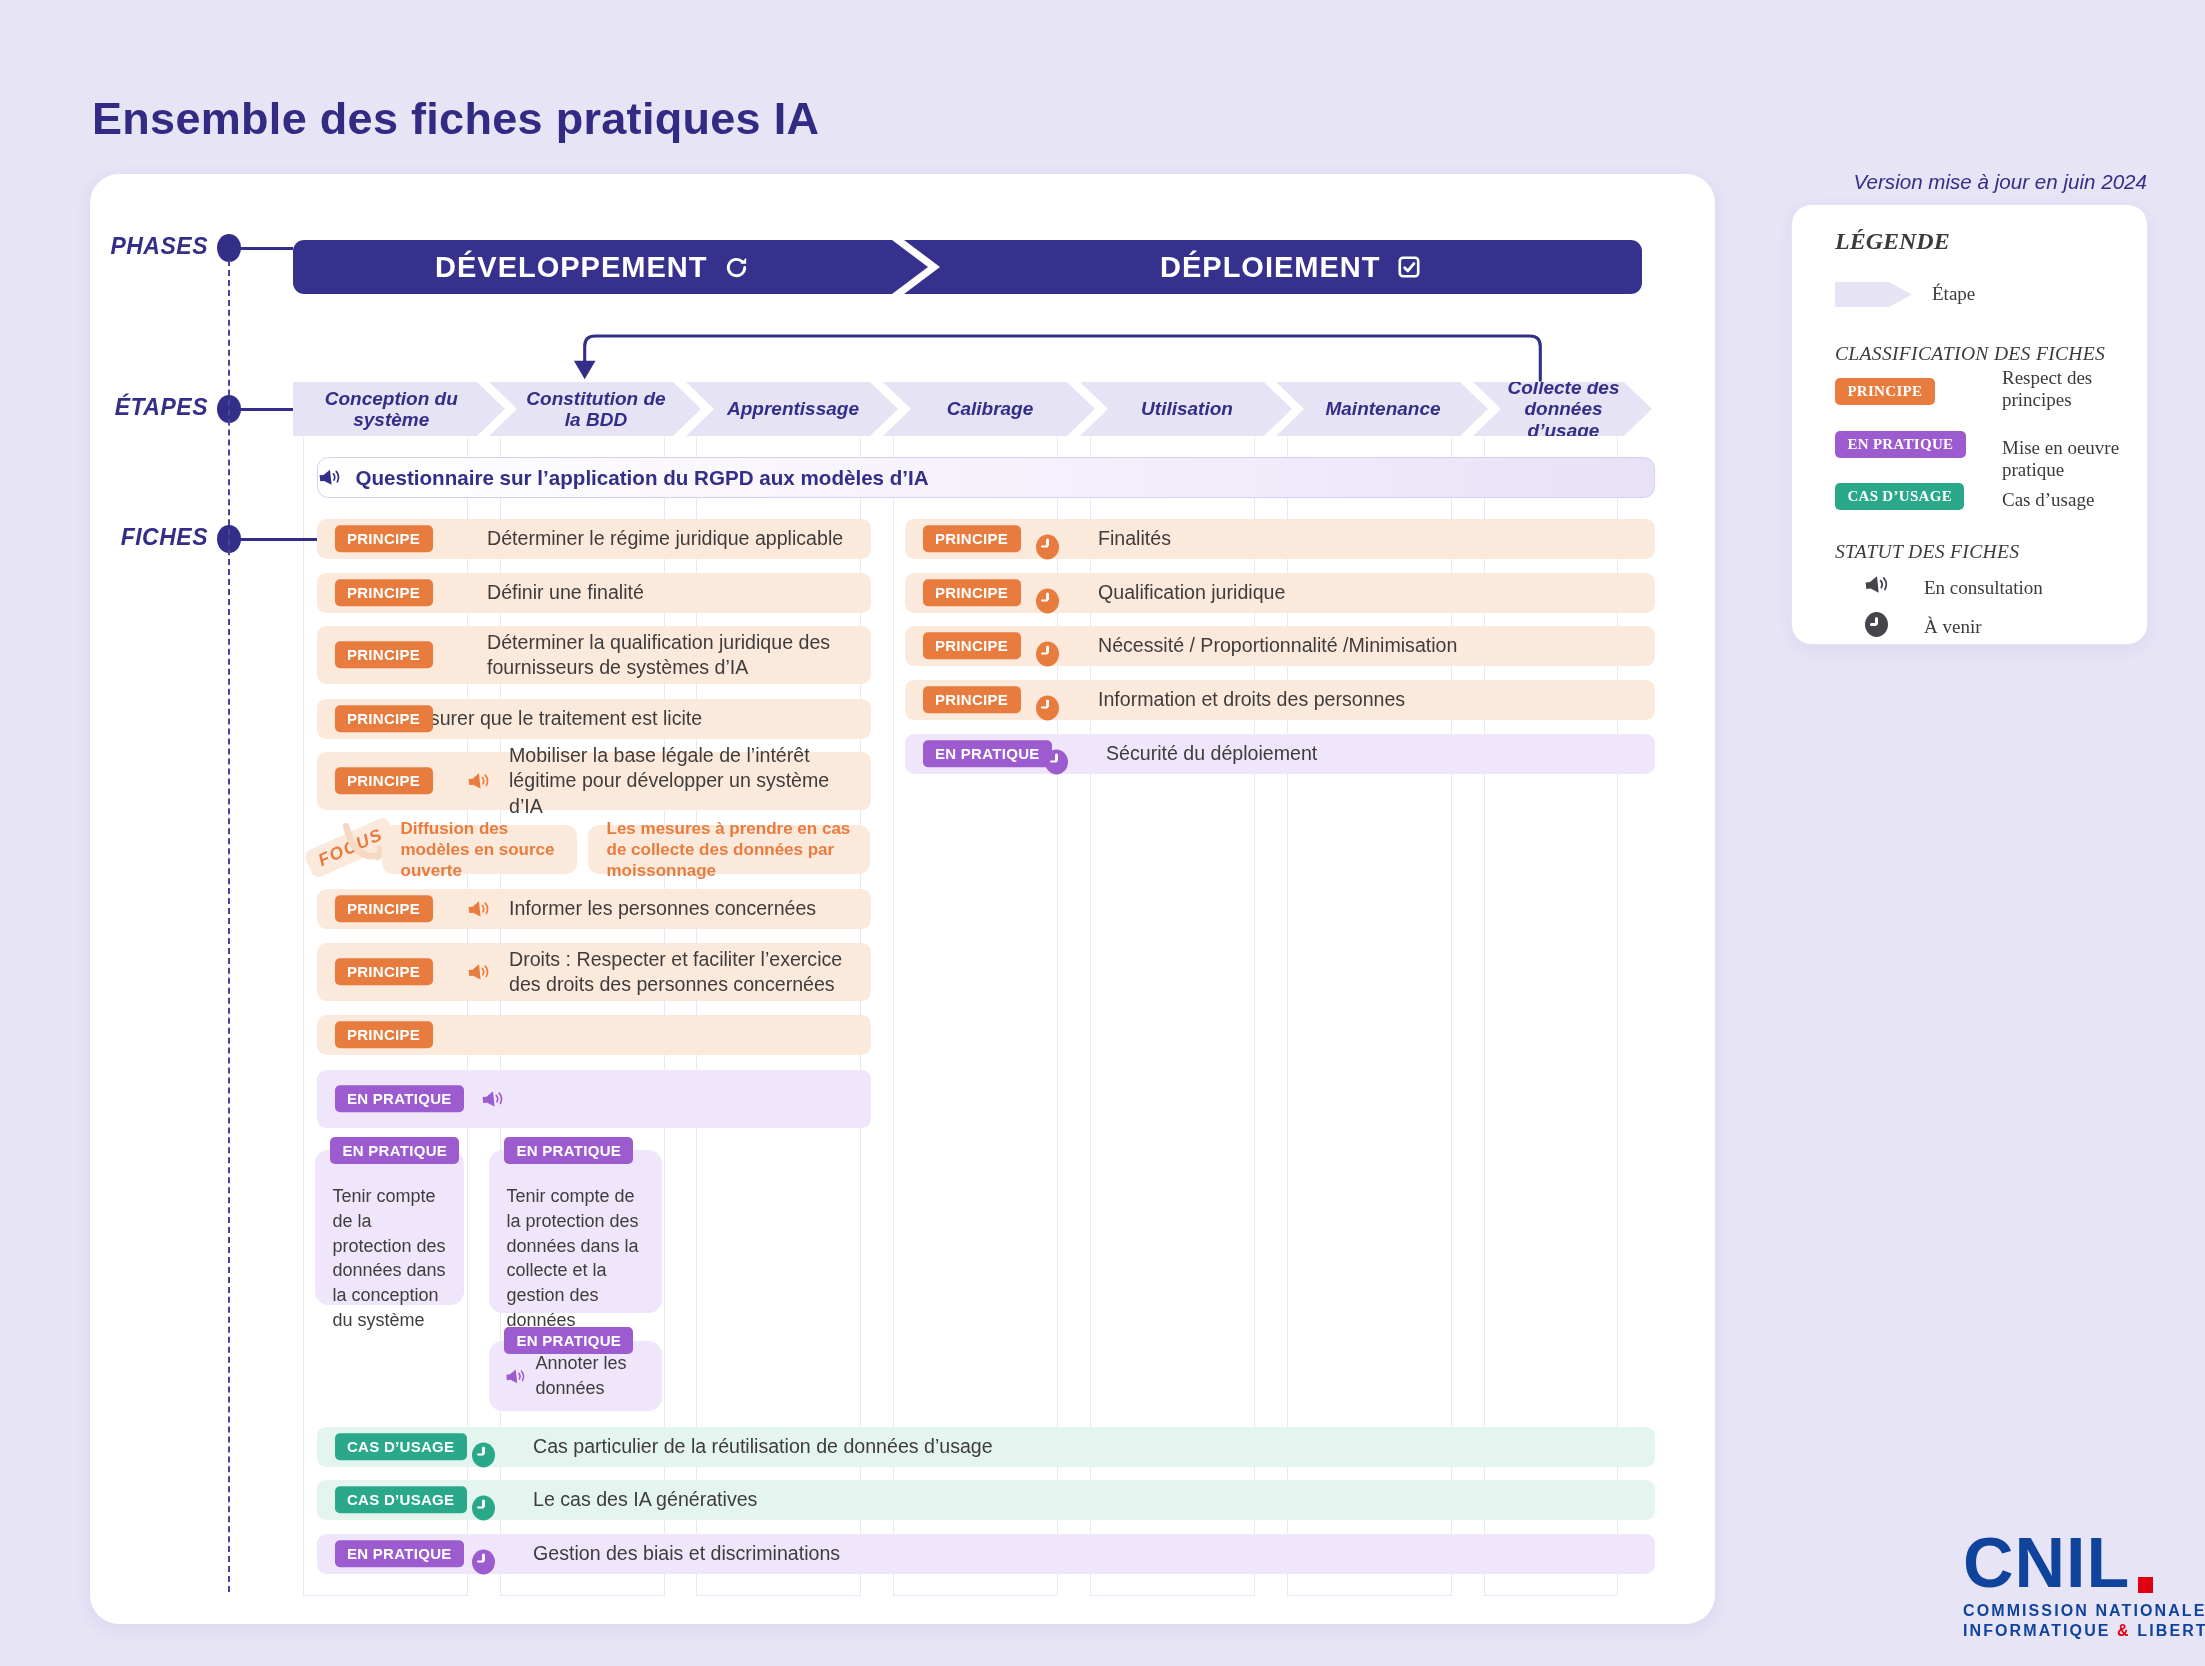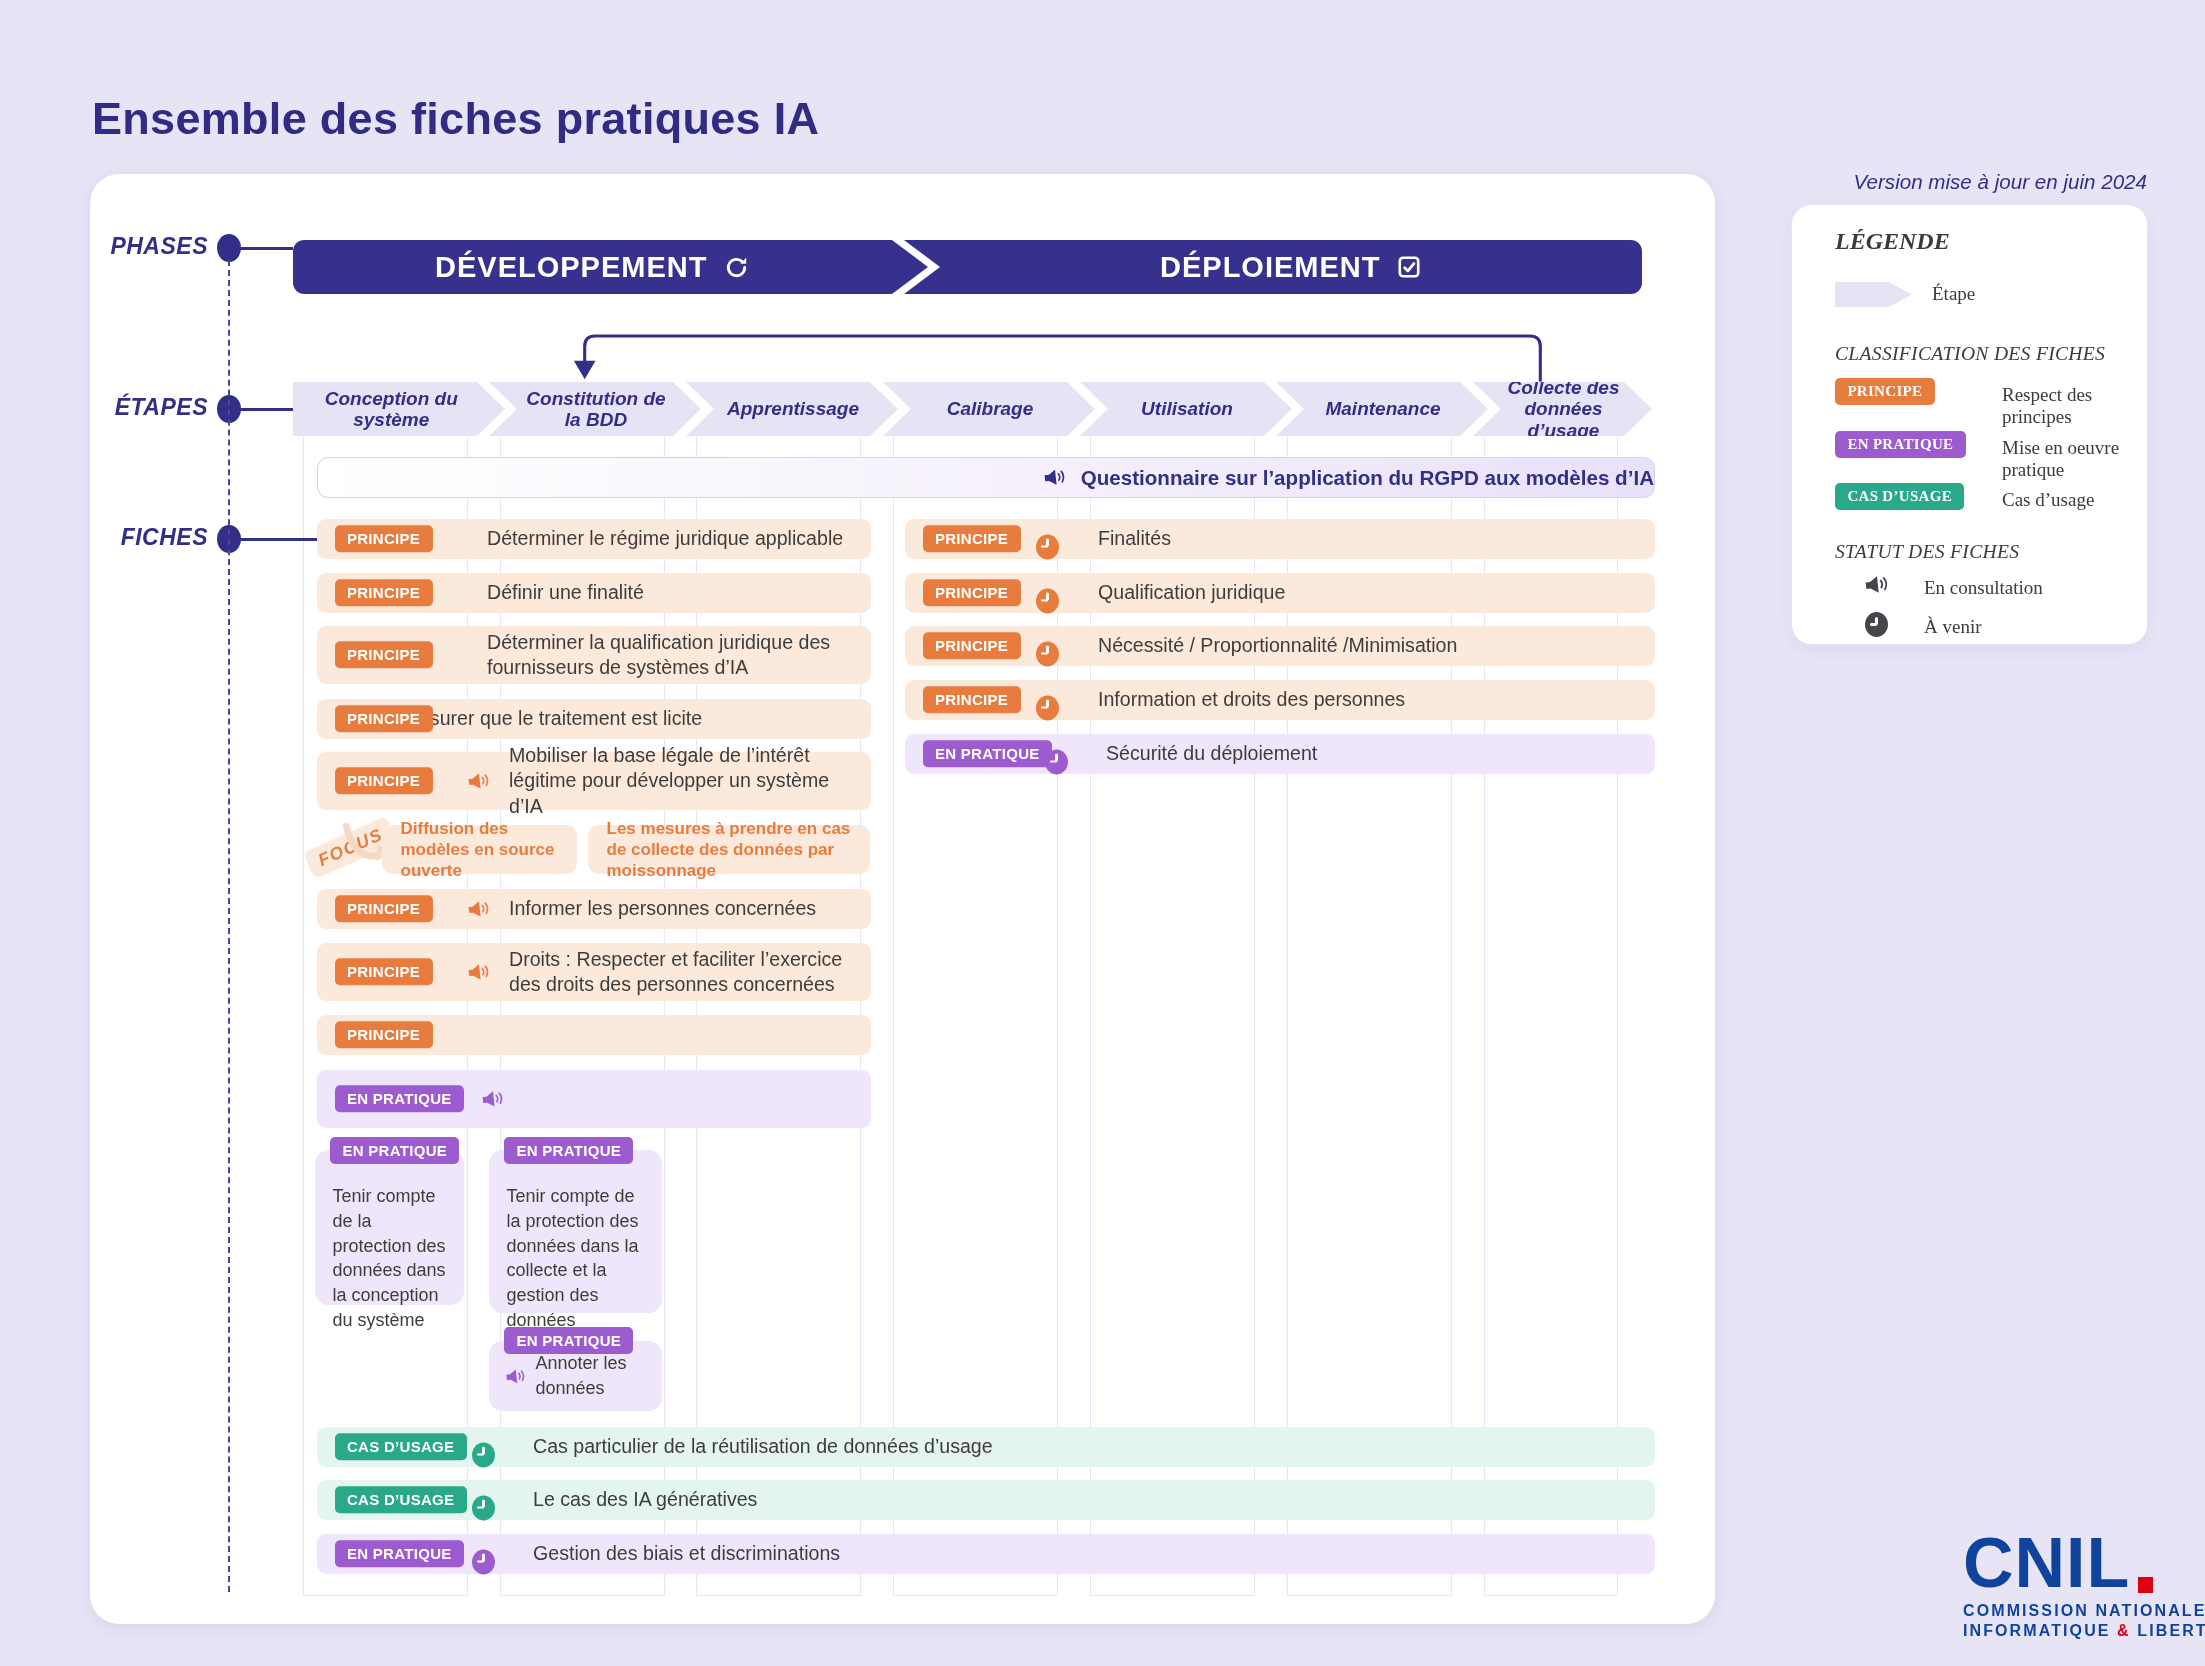--- a/index.html
+++ b/index.html
@@ -40,21 +40,21 @@
     clip-path:polygon(0 0, calc(100% - 28px) 0, 100% 50%, calc(100% - 28px) 100%, 0 100%, 28px 50%);
     padding:0 31px 0 33px;box-sizing:border-box;}
   .step.first{clip-path:polygon(0 0, calc(100% - 28px) 0, 100% 50%, calc(100% - 28px) 100%, 0 100%);padding-left:15.5px;}
 
   
   .col{position:absolute;top:437px;height:1159px;background:#fff;border:1px solid #eae6f8;border-top:none;box-sizing:border-box;}
 
   
   .banner{position:absolute;left:317px;top:457px;width:1338px;height:41px;border-radius:11.3px;
     border:1px solid #d9cdf1;background:linear-gradient(90deg,#ffffff 0%,#f5f0fb 55%,#e9e1f8 100%);
-    display:flex;align-items:center;justify-content:flex-end;gap:13.4px;box-sizing:border-box;}
+    display:flex;align-items:center;justify-content:flex-start;gap:13.4px;box-sizing:border-box;}
   .banner-text{font-size:20.6px;font-weight:700;color:#332e87;}
 
   
   .row{position:absolute;border-radius:9.3px;display:flex;align-items:center;}
   .bg-peach{background:#fbe9dc;}
   .bg-purple{background:#efe6fb;}
   .bg-mint{background:#e4f4ee;}
   .rtext{font-size:19.6px;font-weight:500;color:#3f3c3c;line-height:1.3;padding-right:18.5px;}
 
   
@@ -315,21 +315,21 @@
   <div class="rtext" style="margin-left:193px;">Gestion des biais et discriminations</div>
 </div>
 
 <div class="legend">
   <div class="legend-title">LÉGENDE</div>
   <div class="legend-chevron"></div>
   <div class="legend-label" style="left:140px;top:78px;">Étape</div>
 
   <div class="legend-section" style="top:138px;">CLASSIFICATION DES FICHES</div>
   <span class="badge b-principe" style="position:absolute;left:43px;top:173px;">PRINCIPE</span>
-  <div class="legend-label" style="left:210px;top:179px;">Respect des principes</div>
+  <div class="legend-label" style="left:210px;top:162px;">Respect des principes</div>
   <span class="badge b-pratique" style="position:absolute;left:43px;top:226px;">EN PRATIQUE</span>
   <div class="legend-label" style="left:210px;top:232px;">Mise en oeuvre pratique</div>
   <span class="badge b-usage" style="position:absolute;left:43px;top:278px;">CAS D’USAGE</span>
   <div class="legend-label" style="left:210px;top:284px;">Cas d’usage</div>
 
   <div class="legend-section" style="top:336px;">STATUT DES FICHES</div>
   <span class="m-dark" style="position:absolute;left:72px;top:368px;display:flex;">
     <svg class="mega" width="26" height="23" viewBox="0 0 30 26">
         <path d="M2.2 9.2h5L16 3.4v19.2l-8.8-5.8h-5z" fill="currentColor"></path>
         <path d="M19.6 9q2.8 4 0 8" stroke="currentColor" stroke-width="2.1" fill="none" stroke-linecap="round"></path>

